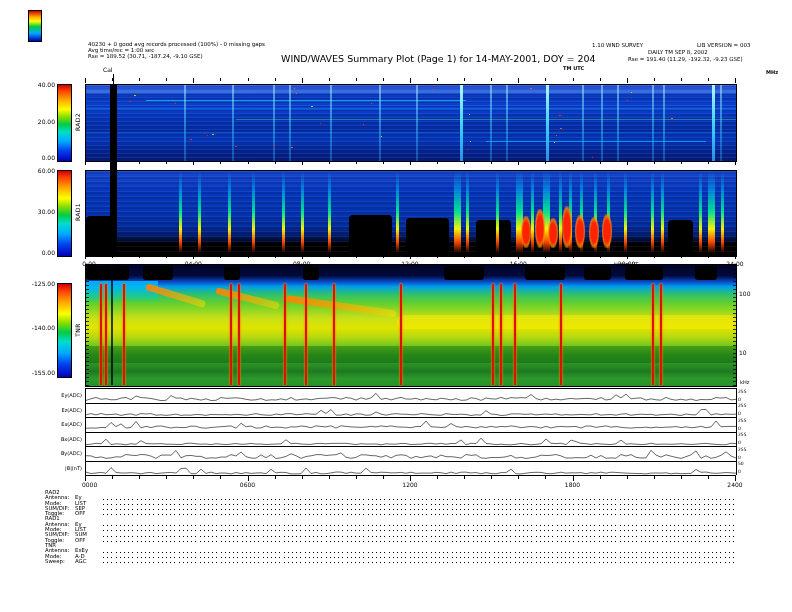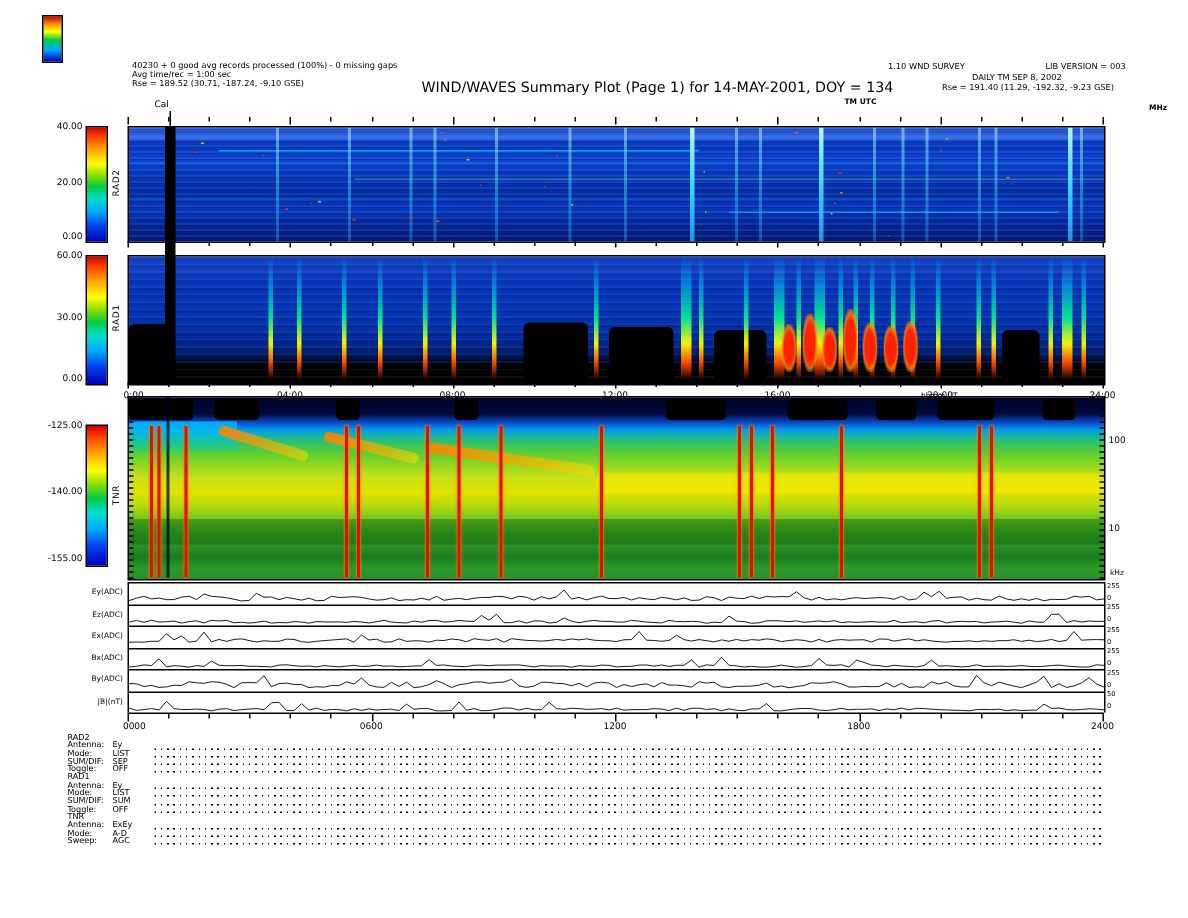--- a/index.html
+++ b/index.html
@@ -57,21 +57,21 @@
     <div>40230 + 0 good avg records processed (100%) - 0 missing gaps</div>
     <div>Avg time/rec = 1:00 sec</div>
     <div>Rse =   189.52 (30.71, -187.24, -9.10 GSE)</div>
   </div>
 
   <span class="abs t55" style="left:592px;top:42px;">1.10 WND SURVEY</span>
   <span class="abs t55" style="left:697px;top:42px;">LIB VERSION = 003</span>
   <span class="abs t55" style="left:648px;top:49px;">DAILY TM SEP 8, 2002</span>
   <span class="abs t55" style="left:628px;top:56px;">Rse =   191.40 (11.29, -192.32, -9.23 GSE)</span>
 
-  <div class="abs title" style="left:281px;top:53px;">WIND/WAVES Summary Plot (Page 1) for 14-MAY-2001, DOY = 134</div>
+  <div class="abs title" style="left:281px;top:53px;">WIND/WAVES Summary Plot (Page 1) for 14-MAY-2001, DOY = 204</div>
   <span class="abs t5" style="left:563px;top:66px;font-weight:bold;">TM UTC</span>
   <span class="abs t5" style="left:766px;top:70px;font-weight:bold;">MHz</span>
 
   <span class="abs t6" style="left:103px;top:67px;">Cal</span>
   <div class="abs" style="left:113px;top:74px;width:1px;height:10px;background:#000;"></div>
 
   <div class="cbar" style="left:57px;top:84px;height:76px;"></div>
   <span class="cblab" style="left:23px;top:81px;">40.00</span>
   <span class="cblab" style="left:23px;top:118px;">20.00</span>
   <span class="cblab" style="left:23px;top:154px;">0.00</span>

